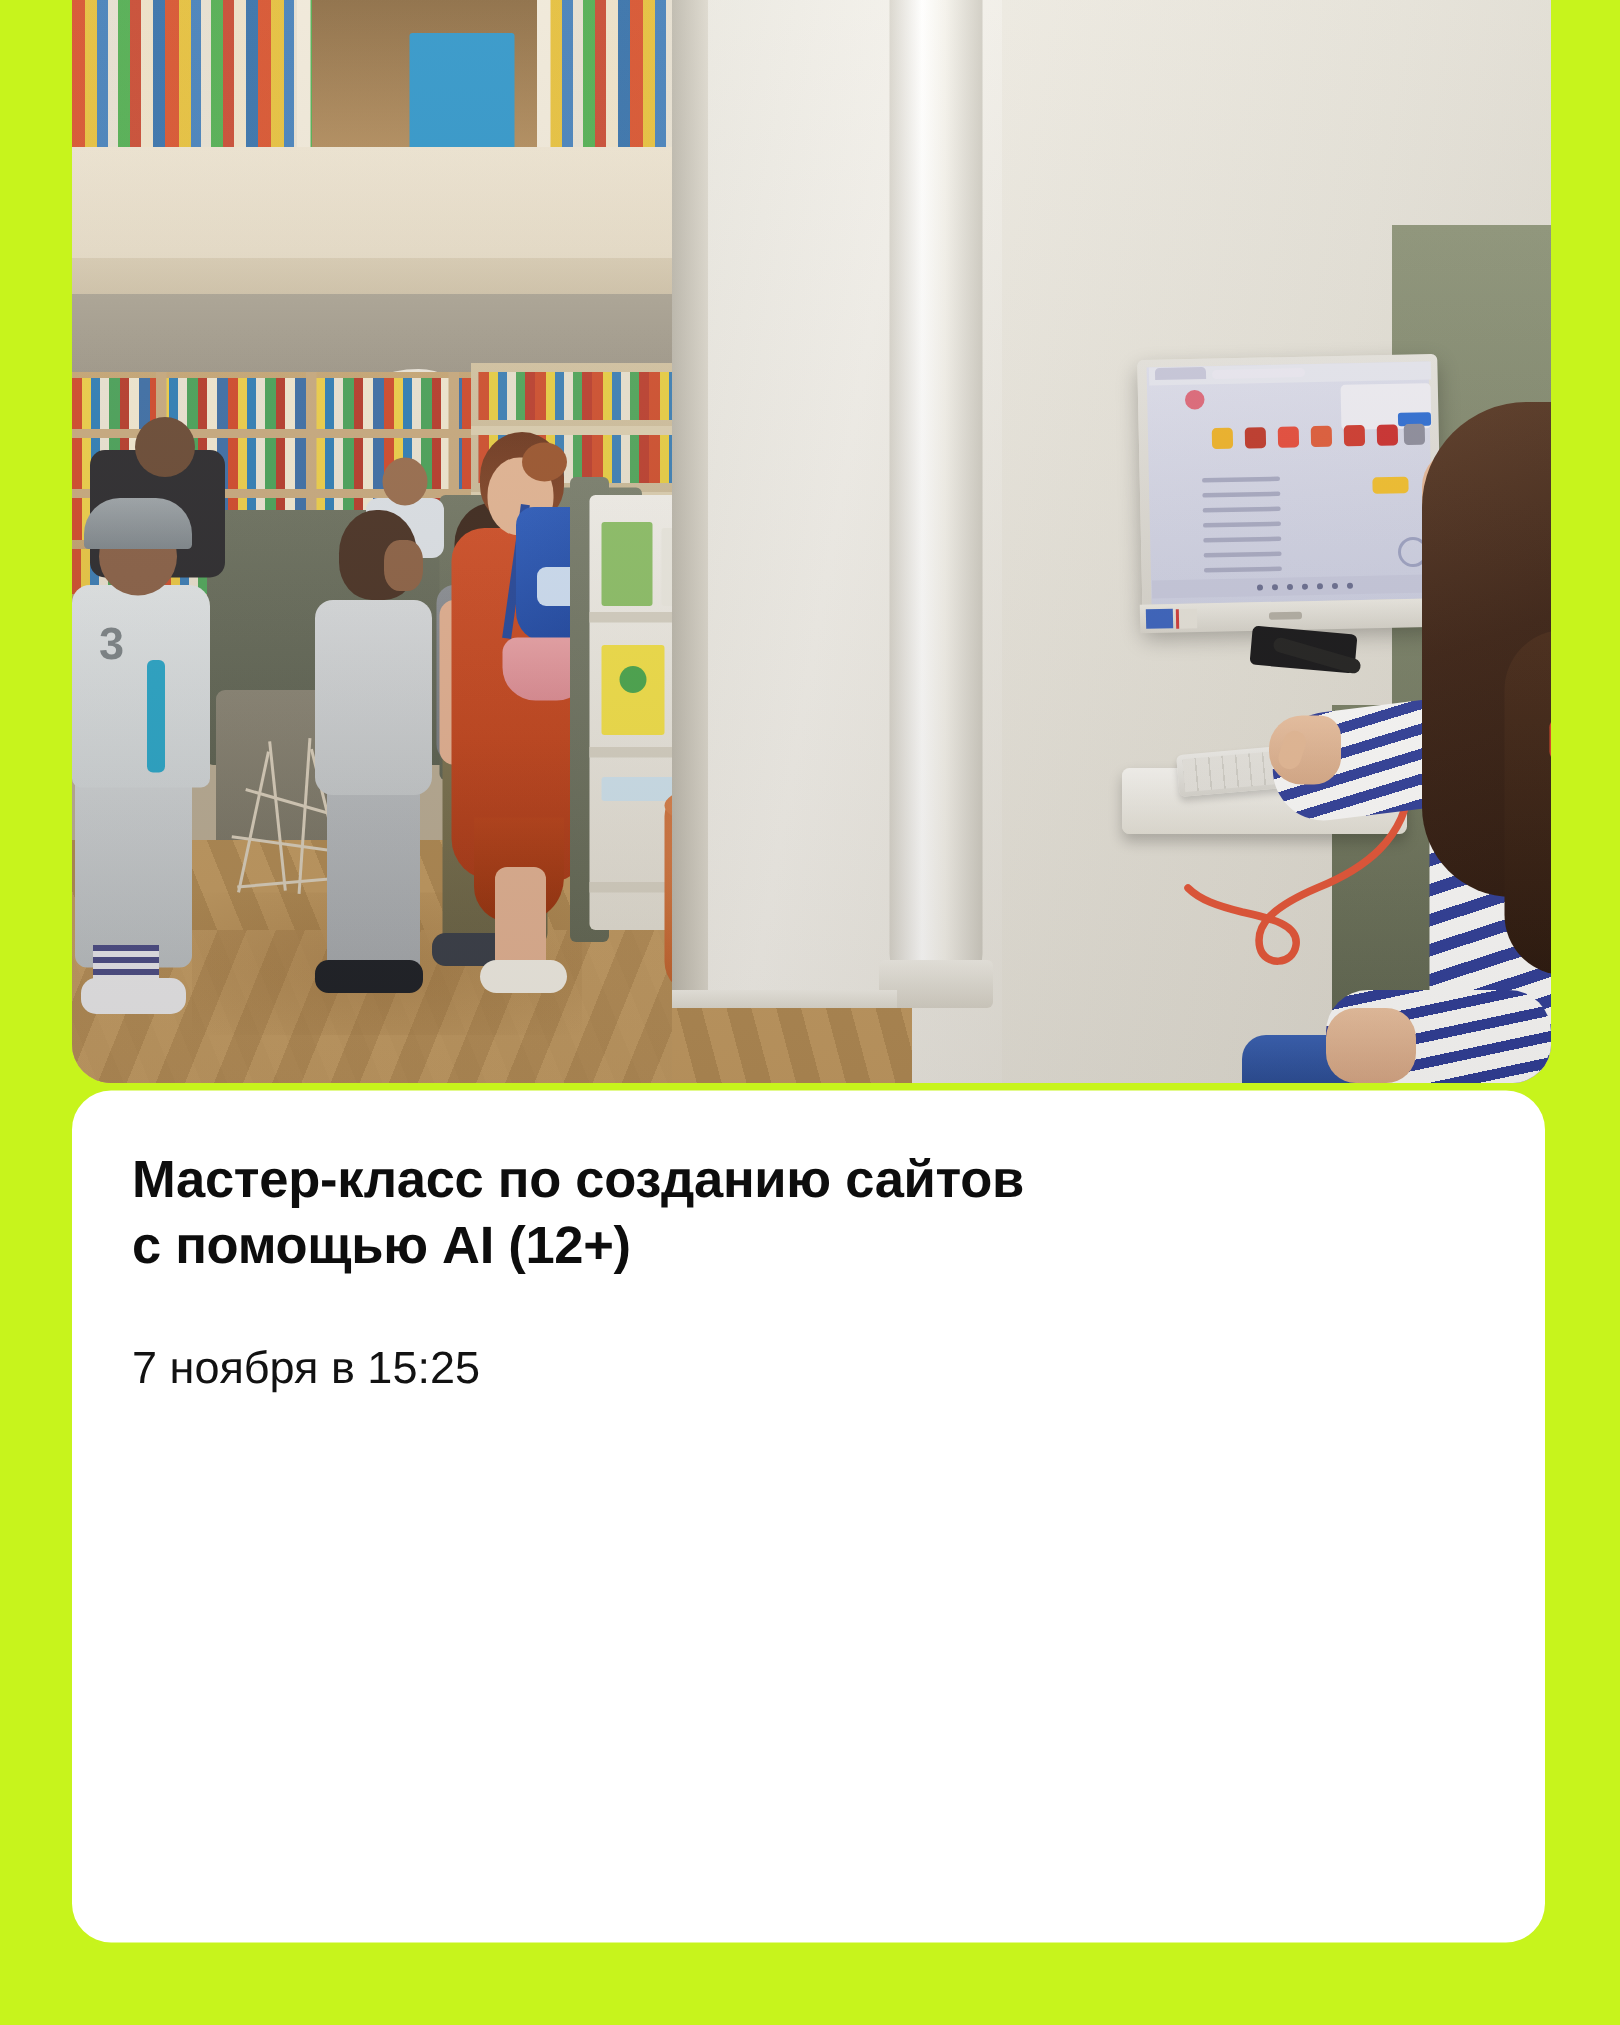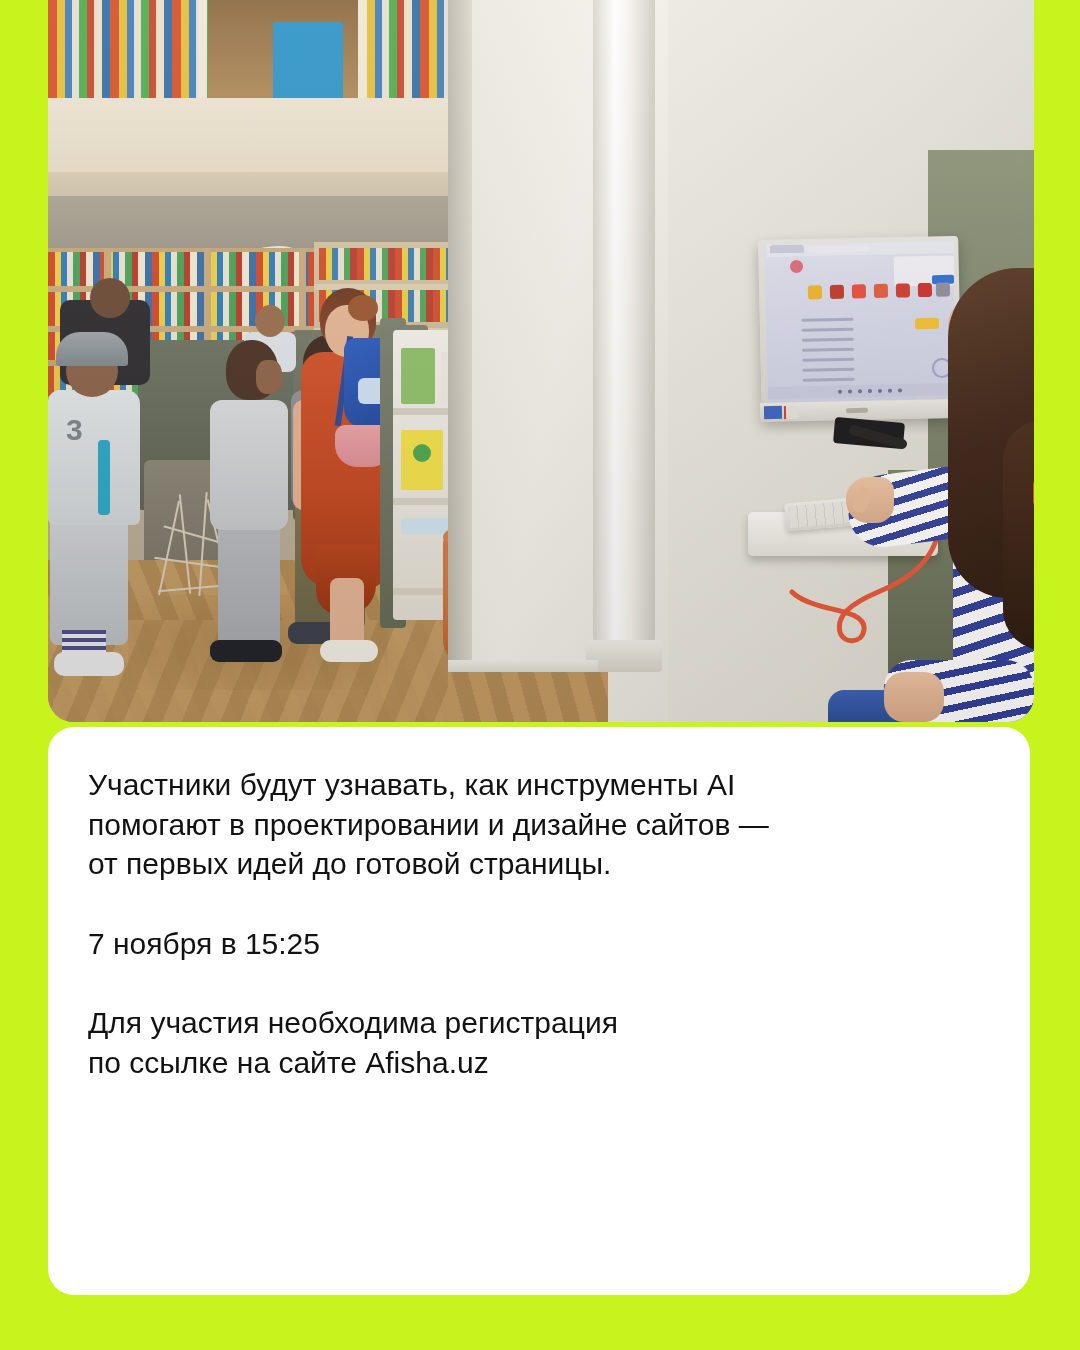--- a/index.html
+++ b/index.html
@@ -539,22 +539,19 @@
     <div class="ph hp-band"></div>
     <div class="ph g-hair"></div>
     <div class="ph g-hair2"></div>
     <div class="ph hp-clip"></div>
 
     <div class="ph grade"></div>
   </div>
 
   <div class="card">
     <div class="card-inner">
-      <p class="para">Участники будут узнавать, как инструменты AI
-помогают в проектировании и дизайне сайтов —
-от первых идей до готовой страницы.</p>
+      <h1 class="title">Мастер-класс по созданию сайтов
+с помощью AI (12+)</h1>
       <p class="para">7 ноября в 15:25</p>
-      <p class="para">Для участия необходима регистрация
-по ссылке на сайте Afisha.uz</p>
     </div>
   </div>
 
 </div>
 
 </body></html>

